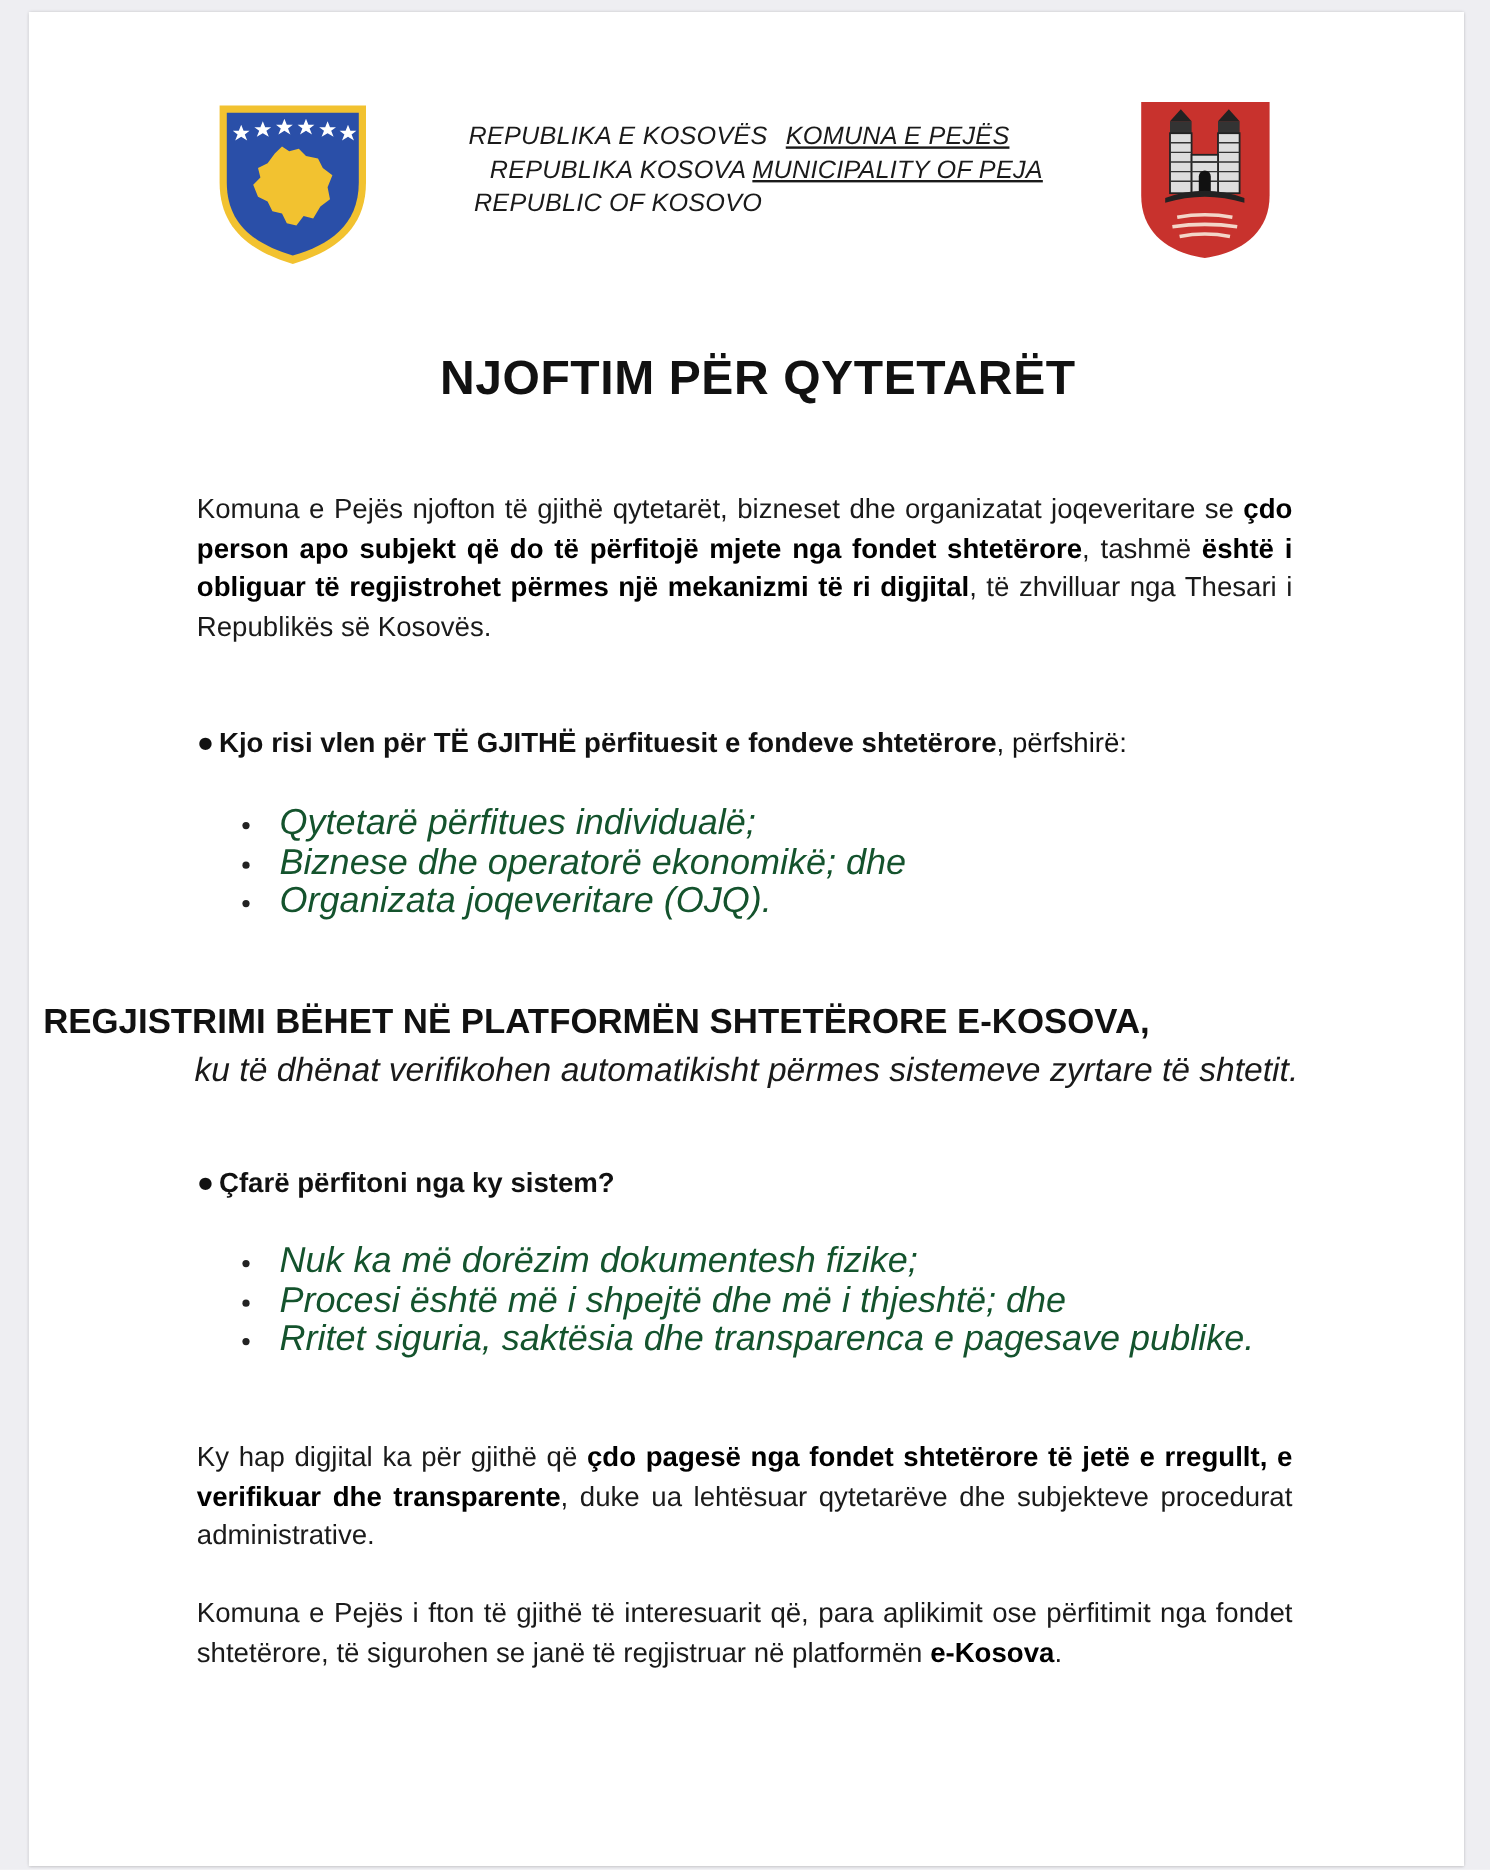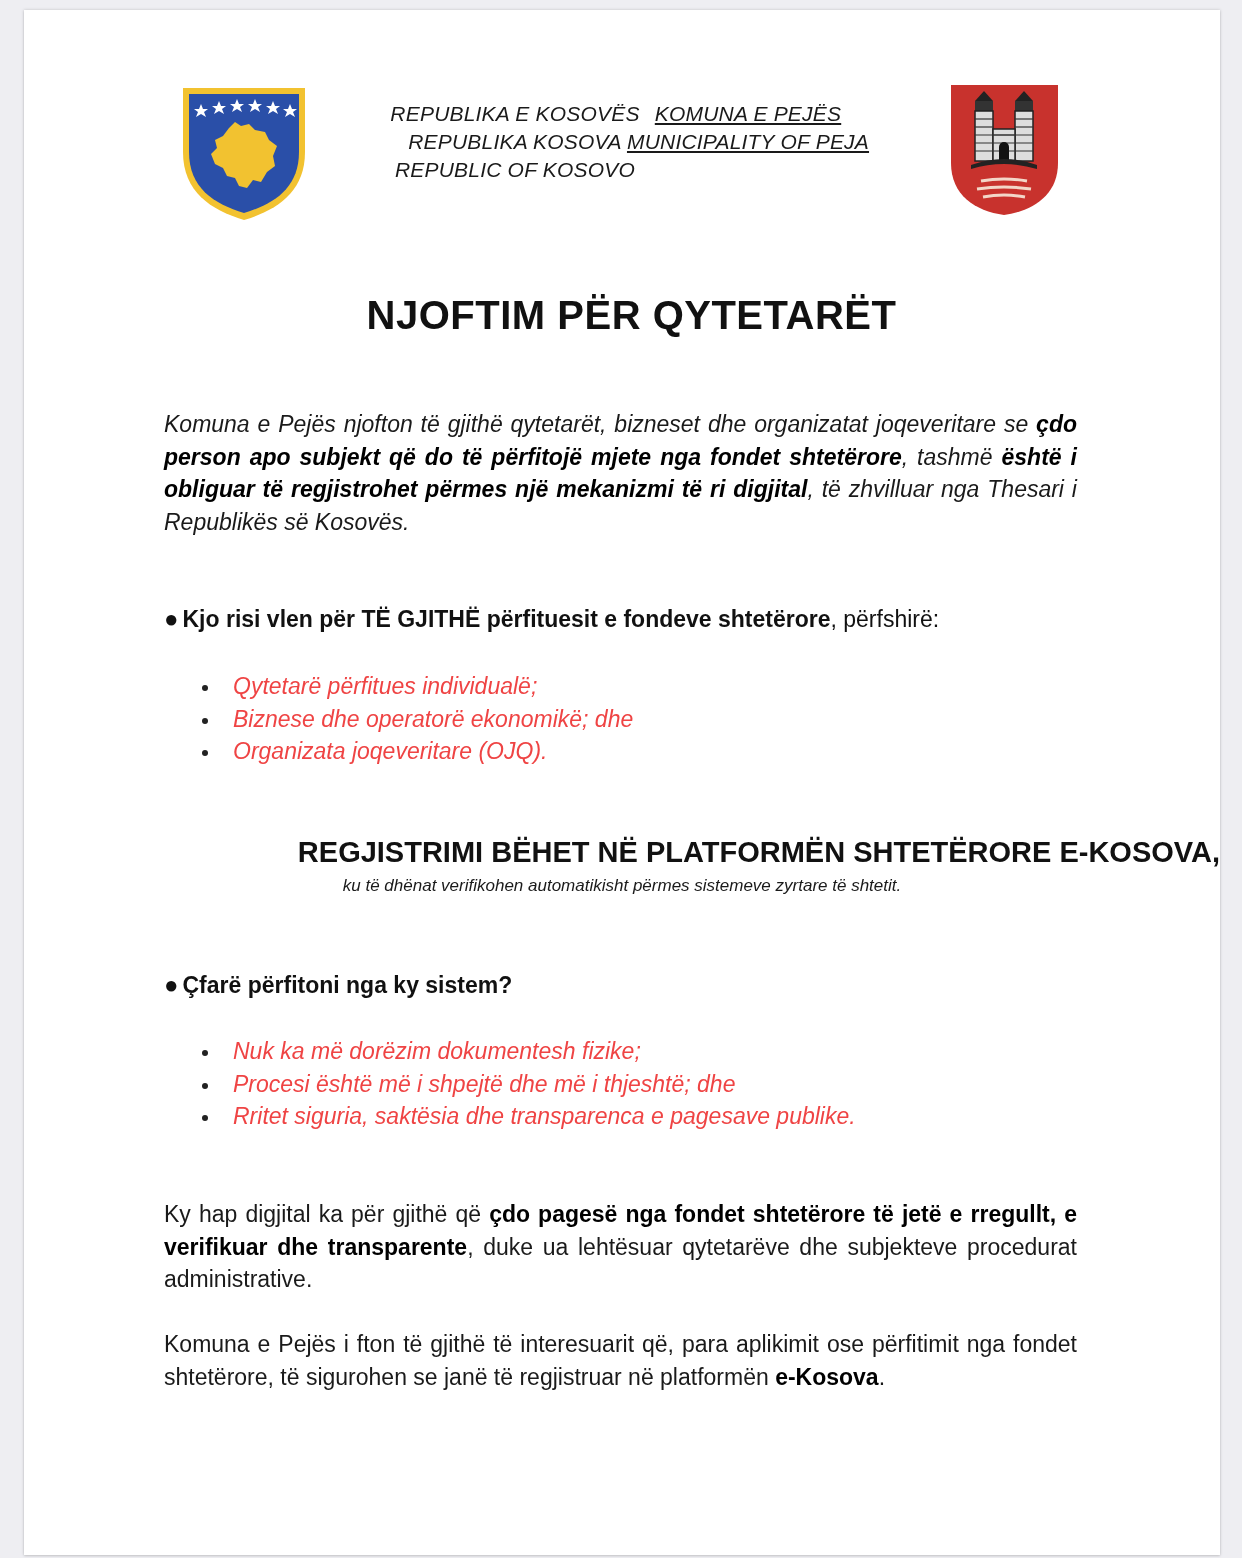--- a/index.html
+++ b/index.html
@@ -32,47 +32,47 @@
   .title {
     position: absolute; left: 0; top: 283px; width: 100%;
     text-align: center; font-weight: bold; font-size: 40px; letter-spacing: 0.5px; padding-left: 19px;
   }
   .para {
     position: absolute; left: 140px; width: 913px;
     font-size: 23px; line-height: 32.5px; text-align: justify;
     color: #1a1a1a;
   }
   .para b { font-weight: bold; color: #000; }
-  .p1 { top: 398px; font-style: italic; }
+  .p1 { top: 398px; }
   .bullet-head {
     position: absolute; left: 140px; width: 940px;
     font-size: 23px; line-height: 30px; white-space: nowrap;
   }
   .bullet-head .dot { font-size: 24px; margin-right: 4px; }
   .bullet-head b { font-weight: bold; }
   .bh1 { top: 594px; }
   .bh2 { top: 960px; }
   .list {
     position: absolute; left: 175px; width: 900px; list-style: none;
-    font-size: 23px; line-height: 32.5px; font-style: italic; color: #ef4444;
+    font-size: 30px; line-height: 32.5px; font-style: italic; color: #14532d;
   }
   .list li { position: relative; padding-left: 34px; white-space: nowrap; }
   .list li::before {
     content: ""; position: absolute; left: 3px; top: 15px;
     width: 6px; height: 6px; border-radius: 50%; background: #222;
   }
   .l1 { top: 660px; }
   .l2 { top: 1025px; }
   .section-head {
-    position: absolute; left: 0; top: 826px; width: 100%;
-    text-align: right; font-weight: bold; font-size: 29px; white-space: nowrap;
+    position: absolute; left: 12px; top: 826px; width: 100%;
+    text-align: left; font-weight: bold; font-size: 29px; white-space: nowrap;
   }
   .section-sub {
     position: absolute; left: 0; top: 866px; width: 100%;
-    text-align: center; font-style: italic; font-size: 17px; color: #1a1a1a; white-space: nowrap;
+    text-align: center; font-style: italic; font-size: 28px; color: #1a1a1a; white-space: nowrap;
   }
   .p2 { top: 1188px; }
   .p3 { top: 1318px; }
 </style>
 </head>
 <body>
 
 <div class="page">
 
   <div class="header">

